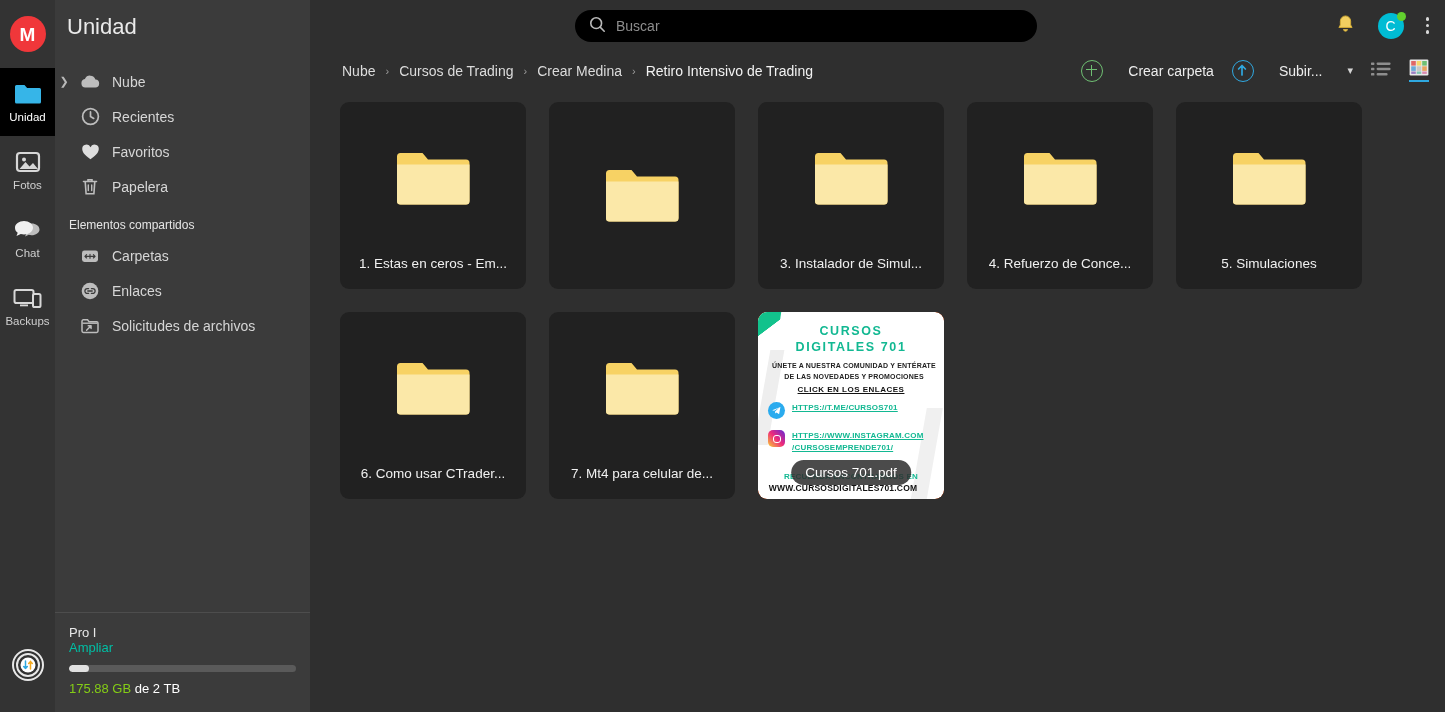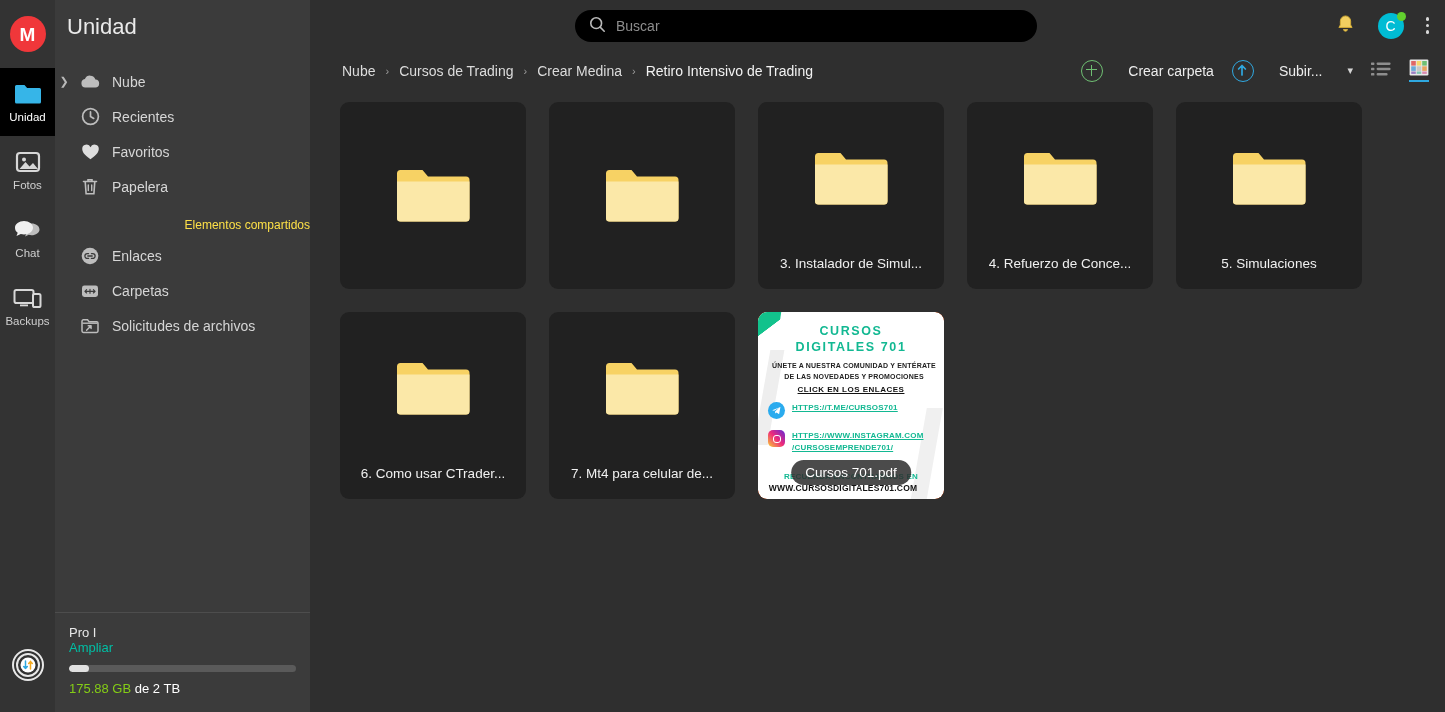--- a/index.html
+++ b/index.html
@@ -47,21 +47,21 @@
   .nav-item {
     display: flex; align-items: center; height: 35px; padding-left: 14px;
     color: #d6d6d6; font-size: 14px; gap: 10px; position: relative;
   }
   .chev {
     position: absolute; left: 0; width: 18px; text-align: center;
     color: #b9b9b9; font-size: 11px; line-height: 1;
   }
   .nav-ico { width: 22px; height: 22px; display:flex; align-items:center; justify-content:center; flex: 0 0 22px; }
   .nav-sec {
-    color: #fde047; font-size: 12px; padding: 14px 0 6px 14px; text-align: right;
+    color: #e5e5e5; font-size: 12px; padding: 14px 0 6px 14px;
   }
   .shared .nav-item { padding-left: 24px; gap: 11px; }
   .nav .nav-item { padding-left: 24px; gap: 11px; }
 
   
   .storage {
     position: absolute; bottom: 0; left: 0; width: 255px;
     border-top: 1px solid #4d4d4d; padding: 12px 14px 16px 14px;
   }
   .storage-top { display: flex; justify-content: space-between; align-items: baseline; flex-direction: column; }
@@ -304,36 +304,36 @@
         </span>
         <span>Papelera</span>
       </div>
     </div>
 
     <div class="nav-sec">Elementos compartidos</div>
 
     <div class="shared">
       <div class="nav-item">
         <span class="nav-ico">
+          <svg width="20" height="18" viewBox="0 0 20 18">
+            <rect x="2" y="3.5" width="16" height="11.5" rx="2.4" fill="#bdbdbd"></rect>
+            <path d="M5.6 9.3h8.8M6.6 7.6L4.9 9.3l1.7 1.7M13.4 7.6l1.7 1.7-1.7 1.7M10 7.3v4" stroke="#3b3b3b" stroke-width="1.15" fill="none" stroke-linecap="round" stroke-linejoin="round"></path>
+          </svg>
+        </span>
+        <span>Carpetas</span>
+      </div>
+
+      <div class="nav-item">
+        <span class="nav-ico">
           <svg width="20" height="20" viewBox="0 0 20 20">
             <circle cx="10" cy="10" r="8.3" fill="#bdbdbd"></circle>
             <path d="M8.6 7.6H7.3a2.4 2.4 0 000 4.8h1.3M11.4 7.6h1.3a2.4 2.4 0 010 4.8h-1.3M7.8 10h4.4" stroke="#3b3b3b" stroke-width="1.3" fill="none" stroke-linecap="round"></path>
           </svg>
         </span>
         <span>Enlaces</span>
-      </div>
-
-      <div class="nav-item">
-        <span class="nav-ico">
-          <svg width="20" height="18" viewBox="0 0 20 18">
-            <rect x="2" y="3.5" width="16" height="11.5" rx="2.4" fill="#bdbdbd"></rect>
-            <path d="M5.6 9.3h8.8M6.6 7.6L4.9 9.3l1.7 1.7M13.4 7.6l1.7 1.7-1.7 1.7M10 7.3v4" stroke="#3b3b3b" stroke-width="1.15" fill="none" stroke-linecap="round" stroke-linejoin="round"></path>
-          </svg>
-        </span>
-        <span>Carpetas</span>
       </div>
 
       <div class="nav-item">
         <span class="nav-ico">
           <svg width="20" height="18" viewBox="0 0 20 18">
             <path d="M2 4.2a1.4 1.4 0 011.4-1.4h4.1l1.6 1.9h7.5A1.4 1.4 0 0118 6.1V14a1.4 1.4 0 01-1.4 1.4H3.4A1.4 1.4 0 012 14z" fill="none" stroke="#bdbdbd" stroke-width="1.5"></path>
             <path d="M2.4 6.2h15.2" stroke="#bdbdbd" stroke-width="1.4"></path>
             <path d="M6.6 13.2l4.4-4.4M8.2 8.7h2.9v2.9" stroke="#bdbdbd" stroke-width="1.4" fill="none" stroke-linecap="round" stroke-linejoin="round"></path>
           </svg>
         </span>
@@ -444,20 +444,21 @@
     <div class="filearea">
 
       <div class="row">
         <div class="card">
           <div class="thumb">
             <svg width="78" height="64" viewBox="0 0 78 64">
               <path d="M3 9.5A3.5 3.5 0 016.5 6h22l5.5 6.5h38A3.5 3.5 0 0175.5 16v38A3.5 3.5 0 0172 57.5H6.5A3.5 3.5 0 013 54z" fill="#f7d264"></path>
               <path d="M3 17.5h72.5V54A3.5 3.5 0 0172 57.5H6.5A3.5 3.5 0 013 54z" fill="#fbe8a8"></path>
             </svg>
           </div>
+          <div class="cname">1. Estas en ceros - Em...</div>
         </div>
 
         <div class="card">
           <div class="thumb">
             <svg width="78" height="64" viewBox="0 0 78 64">
               <path d="M3 9.5A3.5 3.5 0 016.5 6h22l5.5 6.5h38A3.5 3.5 0 0175.5 16v38A3.5 3.5 0 0172 57.5H6.5A3.5 3.5 0 013 54z" fill="#f7d264"></path>
               <path d="M3 17.5h72.5V54A3.5 3.5 0 0172 57.5H6.5A3.5 3.5 0 013 54z" fill="#fbe8a8"></path>
             </svg>
           </div>
         </div>

